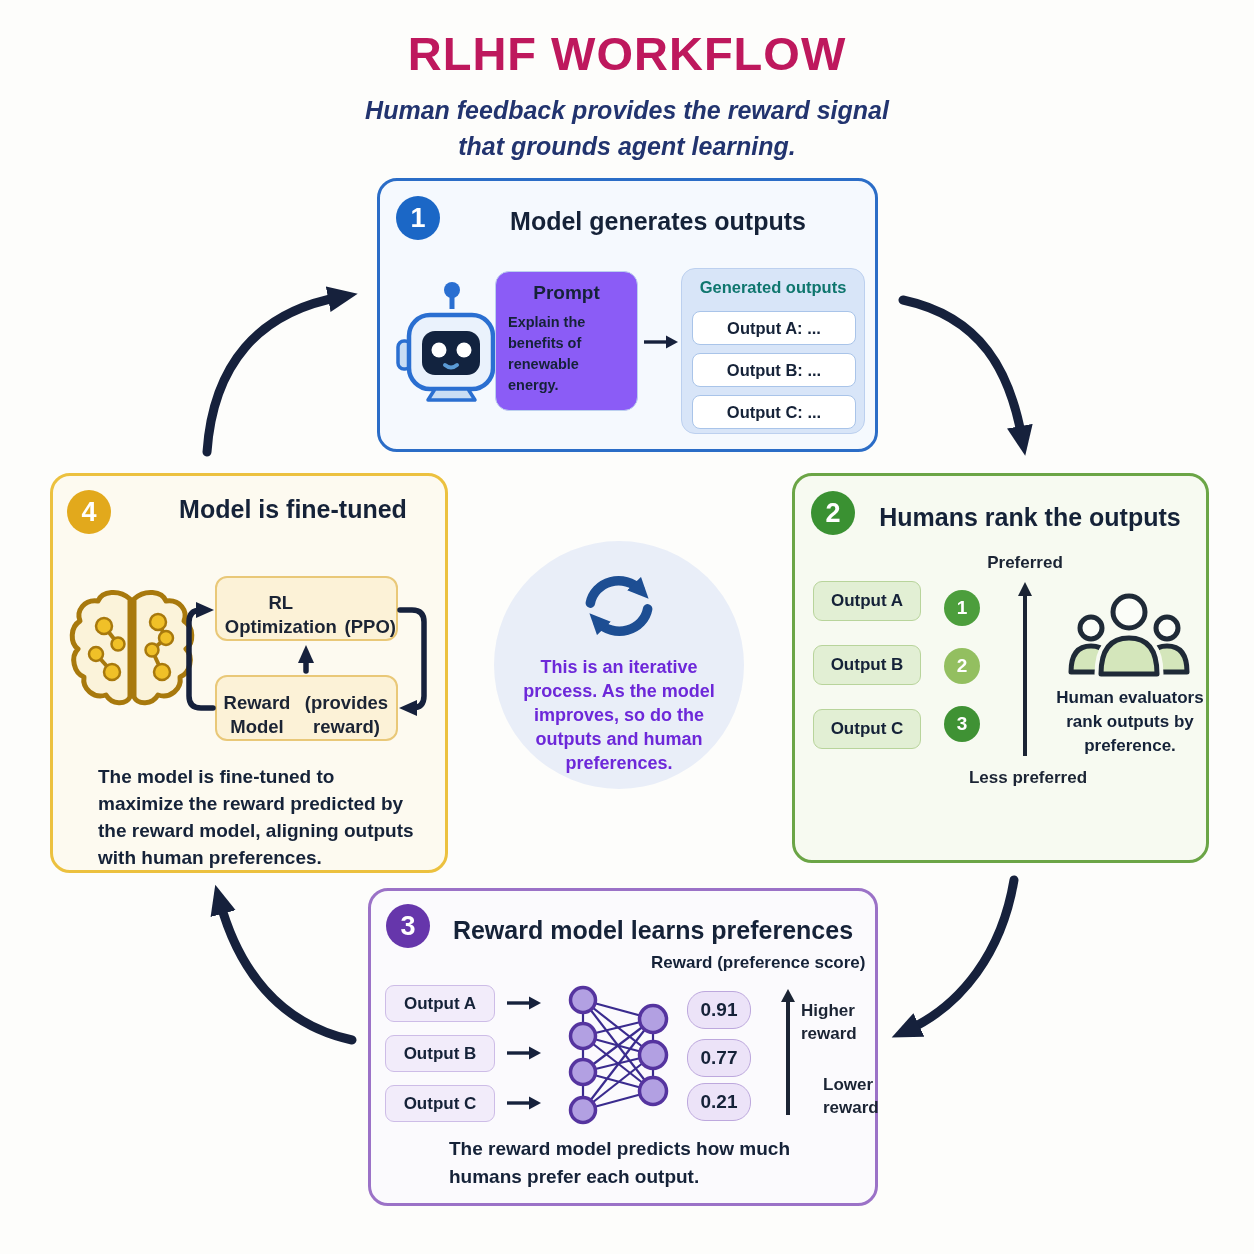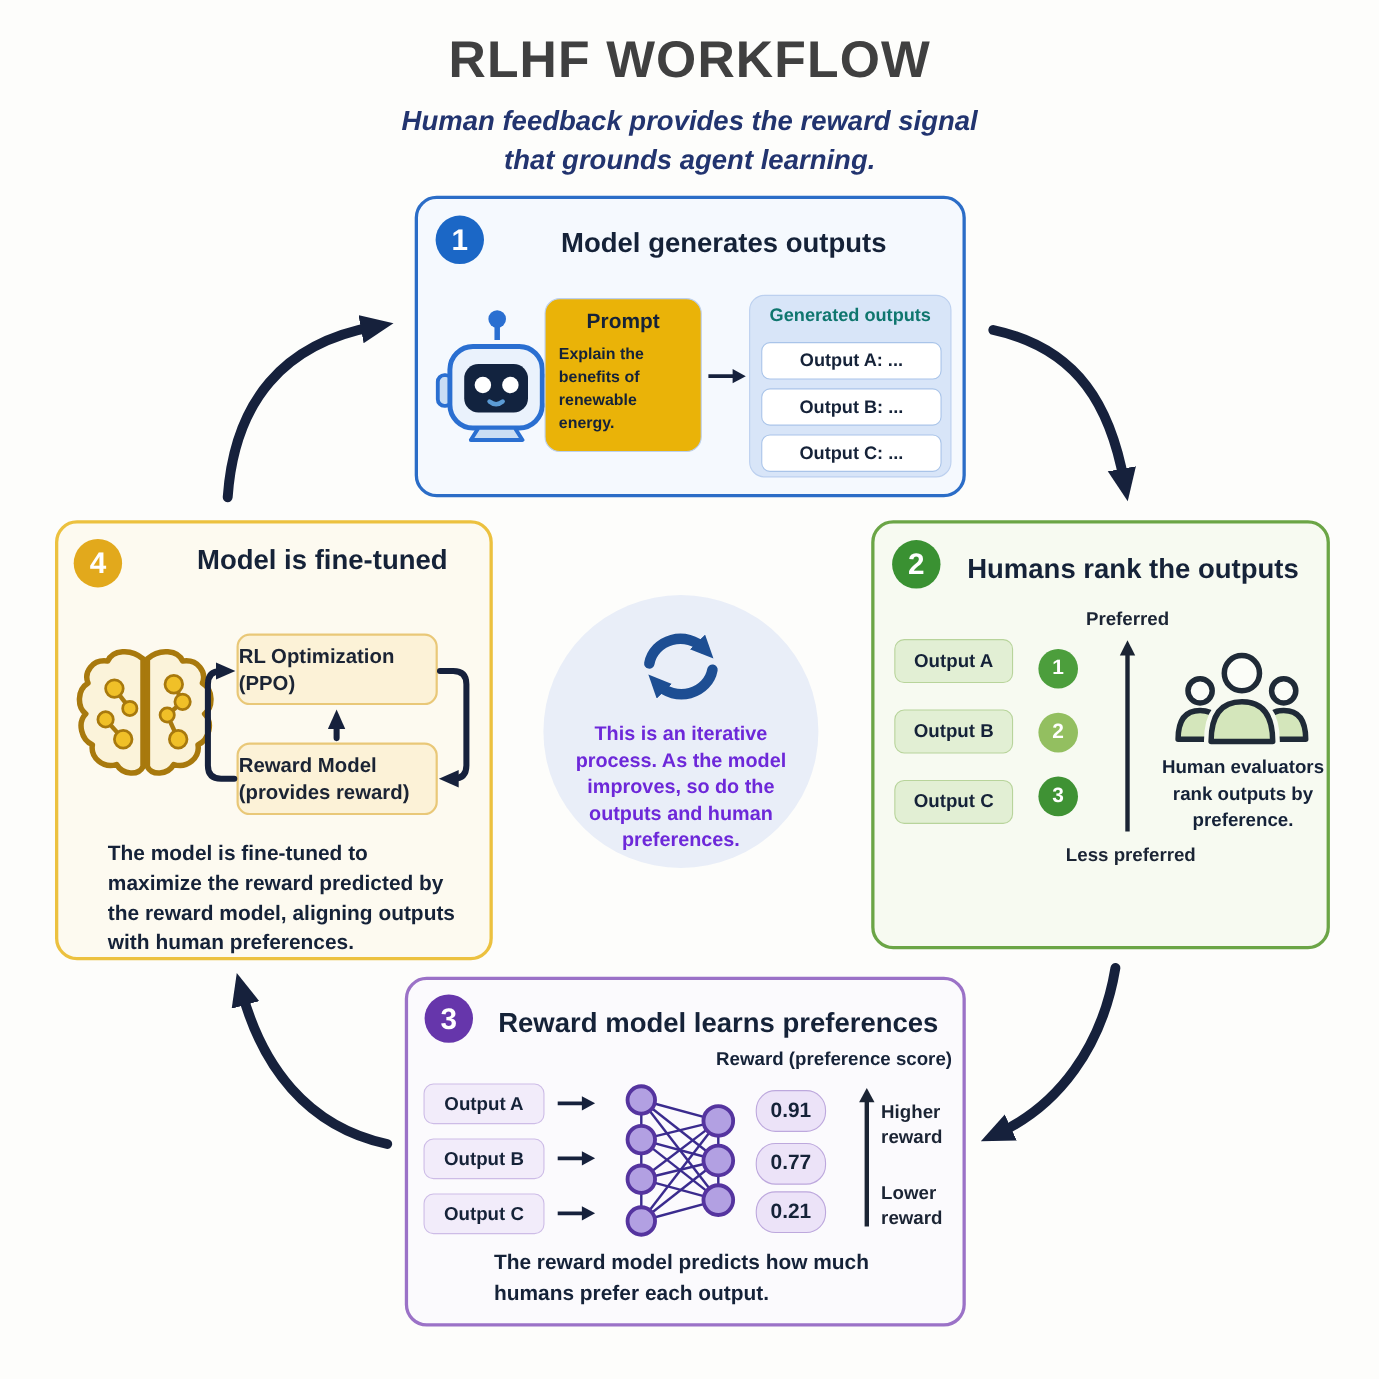--- a/index.html
+++ b/index.html
@@ -3,41 +3,41 @@
 <meta charset="utf-8">
 <style>
   * { margin:0; padding:0; box-sizing:border-box; }
   html,body { background:#fdfdfb; }
   body { font-family:"Liberation Sans", sans-serif; color:#152238; }
   #canvas { position:relative; width:1254px; height:1254px; background:#fdfdfb; overflow:hidden; }
 
   .abs { position:absolute; }
 
   
-  .title { top:26px; left:0; width:1254px; text-align:center; font-size:47px; font-weight:800; letter-spacing:1px; color:#404040; }
+  .title { top:26px; left:0; width:1254px; text-align:center; font-size:47px; font-weight:800; letter-spacing:1px; color:#be185d; }
   .subtitle { top:92px; left:0; width:1254px; text-align:center; font-size:25px; font-style:italic; font-weight:600; color:#22346f; line-height:36px; }
 
   
   .panel { position:absolute; border-radius:20px; border:3px solid; }
   .panel1 { left:377px; top:178px; width:501px; height:274px; border-color:#2b6dc7; background:#f5f9fe; }
   .panel2 { left:792px; top:473px; width:417px; height:390px; border-color:#6ba546; background:#f7faf1; }
   .panel3 { left:368px; top:888px; width:510px; height:318px; border-color:#9b72c7; background:#fbfafd; }
   .panel4 { left:50px;  top:473px; width:398px; height:400px; border-color:#ecc13f; background:#fdfaf0; }
 
   .step-circle { position:absolute; width:44px; height:44px; border-radius:50%; color:#ffffff;
                  font-size:27px; font-weight:800; display:flex; align-items:center; justify-content:center; }
   .sc1 { background:#1b67c6; }
   .sc2 { background:#3a9132; }
   .sc3 { background:#6636ab; }
   .sc4 { background:#e2a91c; }
 
   .step-title { position:absolute; font-size:25px; font-weight:800; color:#152238; }
 
   
-  .prompt-card { position:absolute; left:115px; top:90px; width:143px; height:140px; background:#eab308;
+  .prompt-card { position:absolute; left:115px; top:90px; width:143px; height:140px; background:#8b5cf6;
                  border:1.5px solid #bcd0ef; border-radius:14px; }
   .prompt-title { margin-top:10px; text-align:center; font-size:19px; font-weight:800; color:#152238; }
   .prompt-text { margin:8px 10px 0 12px; font-size:14.5px; font-weight:600; color:#152238; line-height:21px; }
   .gen-panel { position:absolute; left:301px; top:87px; width:184px; height:166px; background:#d8e5f8;
                border:1.5px solid #bcd0ef; border-radius:14px; }
   .gen-title { margin-top:9px; text-align:center; font-size:16.5px; font-weight:800; color:#0f766e; }
   .gen-item { position:absolute; left:10px; width:164px; height:34px; background:#ffffff; border:1.5px solid #a9c4e9;
               border-radius:8px; display:flex; align-items:center; justify-content:center; font-size:16.5px; font-weight:600; }
 
   
@@ -53,21 +53,21 @@
                 border-radius:9px; display:flex; align-items:center; justify-content:center; font-size:17px; font-weight:600; }
   .score-box { position:absolute; left:316px; width:64px; height:38px; background:#ece3f8; border:1.5px solid #bda8dd;
                border-radius:18px; display:flex; align-items:center; justify-content:center; font-size:19px; font-weight:600; }
   .reward-header { position:absolute; left:280px; top:62px; width:230px; font-size:17px; font-weight:600; }
   .caption3 { position:absolute; left:78px; top:244px; width:350px; font-size:19px; font-weight:600; line-height:28px; }
 
   
   .title4 { position:absolute; left:95px; top:18px; width:290px; text-align:center; font-size:25px; font-weight:800; line-height:31px; }
   .gold-box { position:absolute; left:162px; width:183px; background:#fcf2d7; border:2px solid #e9c878; border-radius:12px;
               text-align:center; font-size:18.5px; font-weight:700; color:#1b2434; line-height:24px;
-              display:flex; flex-direction:column; align-items:flex-start; justify-content:center; }
+              display:flex; align-items:flex-end; justify-content:center; }
   .caption4 { position:absolute; left:45px; top:287px; width:325px; font-size:19px; font-weight:600; line-height:27px; }
 
   
   .center-circle { position:absolute; left:494px; top:541px; width:250px; height:248px; border-radius:50%;
                    background:#e9eef8; display:flex; flex-direction:column; align-items:center; }
   .center-text { width:206px; text-align:center; font-size:18px; font-weight:600; color:#6d28d9; line-height:24px; margin-top:6px; }
 
   svg { display:block; }
   .overlay { position:absolute; left:0; top:0; pointer-events:none; }
 </style>
@@ -242,21 +242,21 @@
     <div class="score-box" style="top:148px;">0.77</div>
     <div class="score-box" style="top:192px;">0.21</div>
 
     <span class="abs" style="left:408px; top:96px;">
       <svg width="18" height="132" viewBox="0 0 18 132">
         <line x1="9" y1="128" x2="9" y2="13" stroke="#1b2434" stroke-width="4"></line>
         <path d="M2 15 L9 2 L16 15 Z" fill="#1b2434"></path>
       </svg>
     </span>
     <div class="axis-label" style="left:430px; top:108px; width:70px; line-height:23px;">Higher reward</div>
-    <div class="axis-label" style="left:430px; top:182px; width:70px; line-height:23px;">Lower reward</div>
+    <div class="axis-label" style="left:452px; top:182px; width:70px; line-height:23px;">Lower reward</div>
 
     <div class="caption3">The reward model predicts how much humans prefer each output.</div>
   </div>
 
   <div class="panel panel4">
     <div class="step-circle sc4" style="left:14px; top:14px;">4</div>
     <div class="title4">
       <div>Model is fine-tuned</div>
     </div>
 

